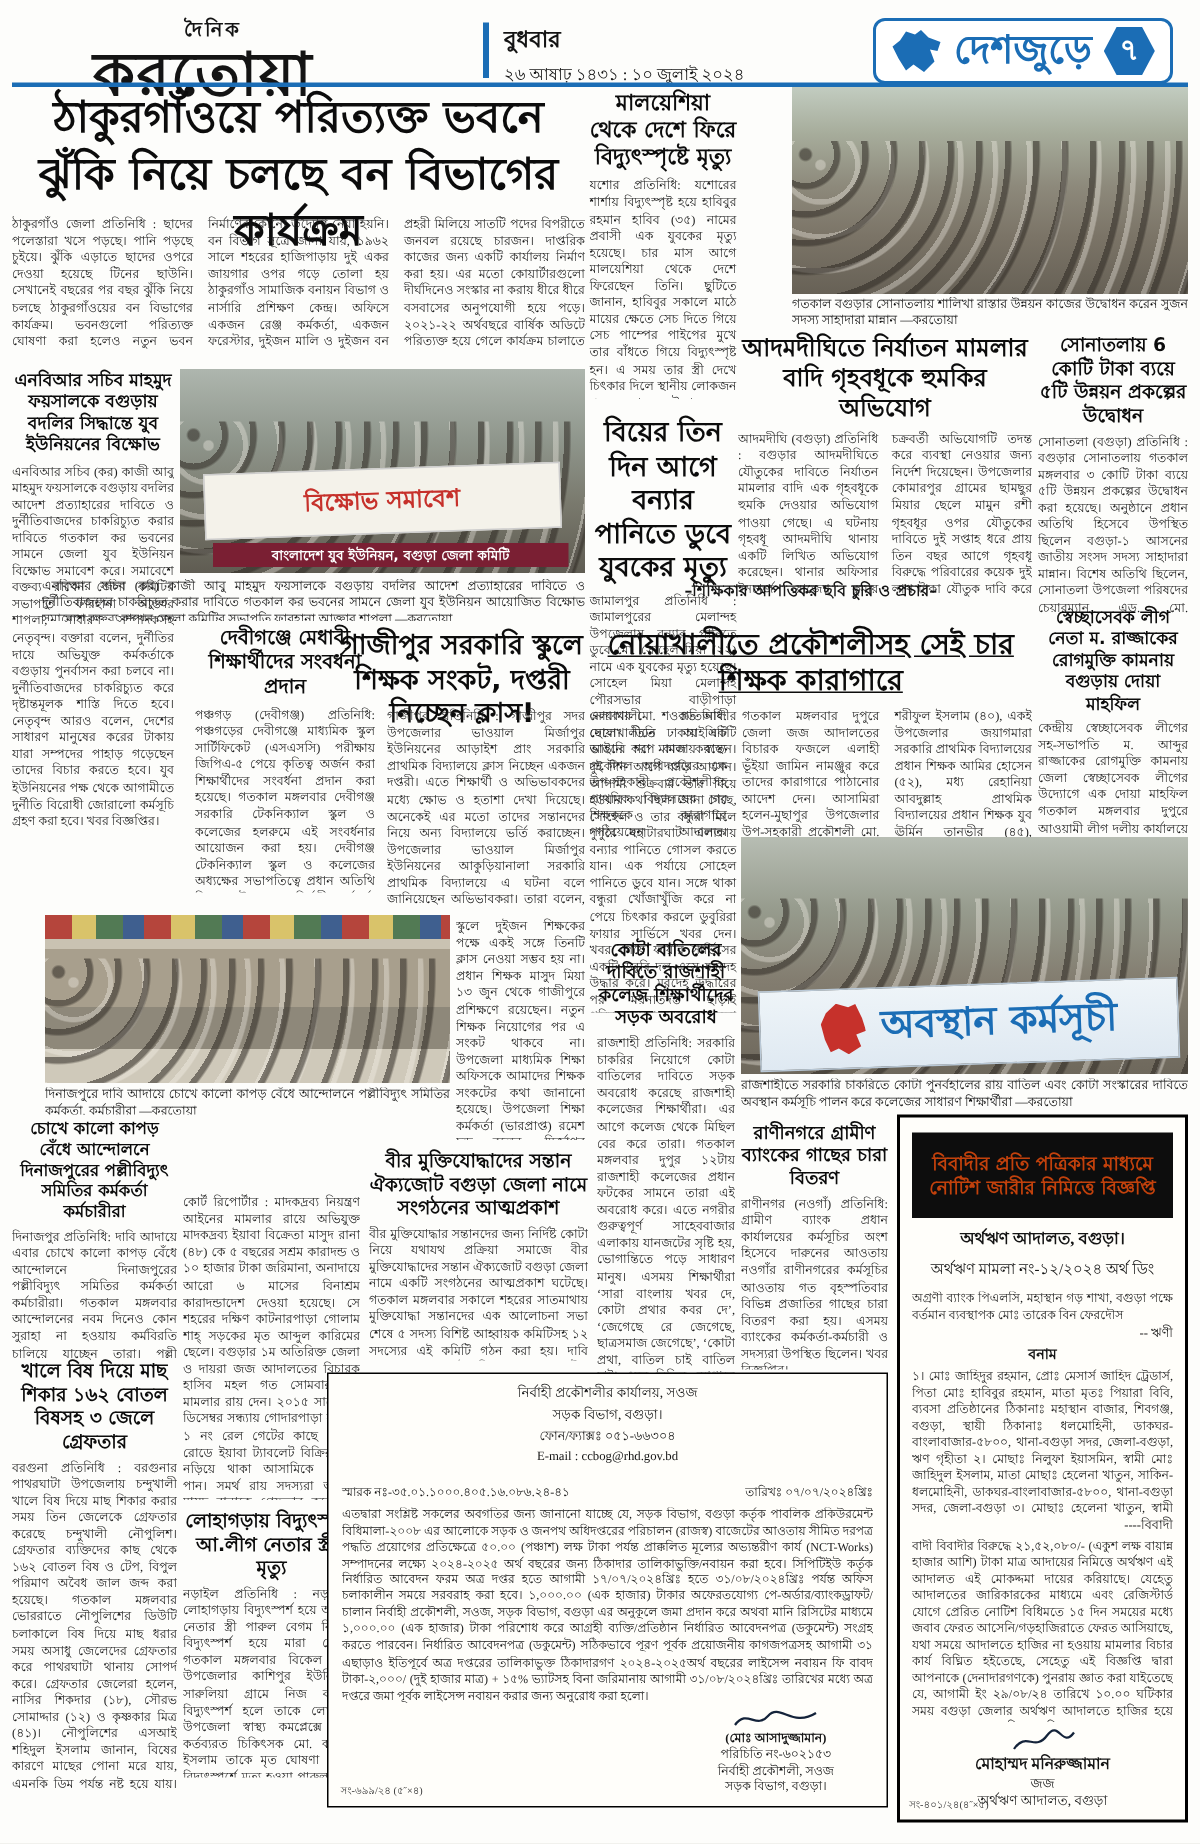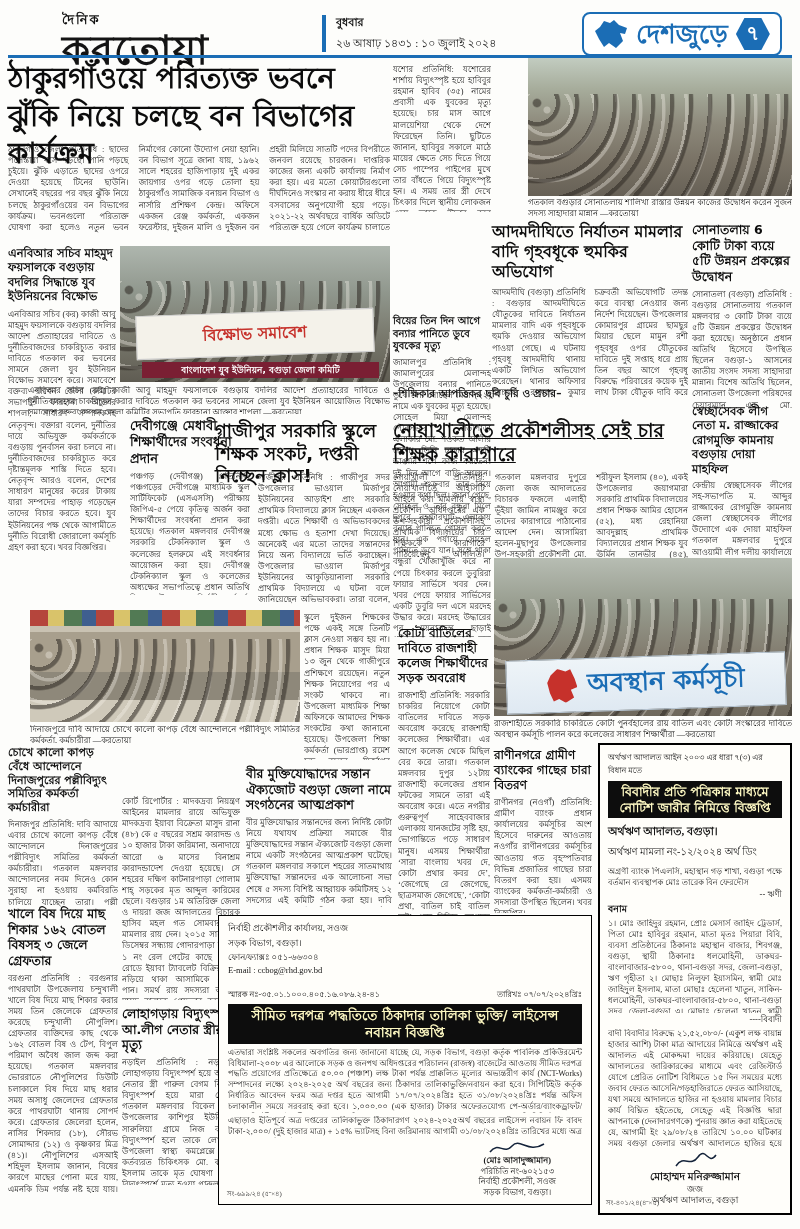--- a/index.html
+++ b/index.html
@@ -1,28 +1,28 @@
 <!DOCTYPE html>
 <html><head>
 <meta charset="utf-8">
 <style>
   html,body{margin:0;padding:0;background:#e8e8e4;}
   .page{position:relative;width:800px;height:1229px;margin:0 auto;background:#fdfdfb;
         font-family:"Liberation Serif", serif;color:#141414;overflow:hidden;}
   .abs{position:absolute;}
-  .cc{text-align:left;}
+  .cc{text-align:center;}
   .headline{font-family:"DejaVu Sans", sans-serif;font-weight:bold;line-height:1.25;color:#0c0c0c;}
   .body-text{font-size:8.3px;line-height:1.34;text-align:justify;overflow:hidden;color:#1c1c1c;}
   .caption{font-size:8.4px;line-height:1.3;text-align:justify;color:#111;overflow:hidden;}
   .cols2{column-count:2;column-gap:9px;}
   .cols3{column-count:3;column-gap:10px;}
   
   .brand-small{font-size:13px;font-weight:bold;letter-spacing:2px;font-family:"DejaVu Sans",sans-serif;}
   .brand-name{font-size:40px;font-weight:900;line-height:.95;font-family:"DejaVu Sans",sans-serif;letter-spacing:1px;}
-  .date-day{font-size:11px;font-weight:bold;font-family:"DejaVu Sans",sans-serif;}
+  .date-day{font-size:15px;font-weight:bold;font-family:"DejaVu Sans",sans-serif;}
   .date-line{font-size:11px;margin-top:2px;}
   .vbar{width:4px;background:#1b6db5;}
   .section-box{display:flex;align-items:center;gap:8px;border:2px solid #1b6db5;border-radius:8px;
                padding:3px 10px;background:#fff;}
   .section-label{color:#1b6db5;font-size:26px;font-weight:900;font-family:"DejaVu Sans",sans-serif;line-height:1;}
   .page-hex{width:34px;height:34px;background:#1b6db5;color:#fff;display:flex;align-items:center;justify-content:center;
             font-size:20px;font-weight:bold;font-family:"DejaVu Sans",sans-serif;
             clip-path:polygon(25% 3%,75% 3%,100% 50%,75% 97%,25% 97%,0 50%);}
   .blue-rule{height:3px;background:#1b6db5;}
   
@@ -41,22 +41,22 @@
   .banner-red-text{color:#c6312b;font-weight:900;font-family:"DejaVu Sans",sans-serif;}
   .banner-strip{position:absolute;background:#7a1f33;color:#fff;display:flex;align-items:center;justify-content:center;
     font-family:"DejaVu Sans",sans-serif;font-weight:bold;}
   .obosthan-banner{position:absolute;left:4%;right:2%;bottom:6px;height:52px;background:linear-gradient(180deg,#eef4f8,#dfe9f2);
     border:1px solid #b9c8d6;transform:rotate(-2deg);display:flex;align-items:center;justify-content:center;gap:10px;}
   .obosthan-text{color:#1b6db5;font-size:26px;font-weight:900;font-family:"DejaVu Sans",sans-serif;}
   .map-blob{width:30px;height:34px;background:#c6312b;clip-path:polygon(35% 0,62% 8%,78% 2%,92% 30%,100% 55%,78% 62%,88% 85%,60% 100%,38% 88%,20% 95%,8% 70%,0 40%,12% 18%);}
   .kicker{font-family:"DejaVu Sans",sans-serif;font-weight:bold;}
   
   .notice-box{border:2px solid #000;background:#fffefa;box-sizing:border-box;display:flex;flex-direction:column;overflow:hidden;}
-  .black-bar{background:#0d0d0d;color:#fef9c3;font-family:"DejaVu Sans",sans-serif;font-weight:bold;text-align:center;
-             padding:3px 4px;line-height:1.25;}
+  .black-bar{background:#0d0d0d;color:#c2410c;font-family:"DejaVu Sans",sans-serif;font-weight:bold;text-align:center;
+             padding:13px 4px;line-height:1.25;}
   .memo-row{display:flex;justify-content:space-between;font-size:8px;}
   .sig{display:flex;flex-direction:column;align-items:center;line-height:1.3;}
   .tiny{font-size:6.8px;color:#333;}
 </style>
 </head>
 <body>
 
 <div class="page">
 
   <div class="abs" style="left:62px;top:10px;width:250px;">
@@ -77,40 +77,41 @@
   </div>
   <div class="abs blue-rule" style="left:8px;top:55px;width:784px;"></div>
 
   <div class="abs headline cc" style="left:8px;top:60px;width:382px;font-size:29px;line-height:1.3;">ঠাকুরগাঁওয়ে পরিত্যক্ত ভবনে ঝুঁকি নিয়ে চলছে বন বিভাগের কার্যক্রম</div>
   <div class="abs body-text cols3" style="left:8px;top:144px;width:382px;height:98px;">ঠাকুরগাঁও জেলা প্রতিনিধি : ছাদের পলেস্তারা খসে পড়ছে। পানি পড়ছে চুইয়ে। ঝুঁকি এড়াতে ছাদের ওপরে দেওয়া হয়েছে টিনের ছাউনি। সেখানেই বছরের পর বছর ঝুঁকি নিয়ে চলছে ঠাকুরগাঁওয়ের বন বিভাগের কার্যক্রম। ভবনগুলো পরিত্যক্ত ঘোষণা করা হলেও নতুন ভবন নির্মাণের কোনো উদ্যোগ নেয়া হয়নি। বন বিভাগ সূত্রে জানা যায়, ১৯৬২ সালে শহরের হাজিপাড়ায় দুই একর জায়গার ওপর গড়ে তোলা হয় ঠাকুরগাঁও সামাজিক বনায়ন বিভাগ ও নার্সারি প্রশিক্ষণ কেন্দ্র। অফিসে একজন রেঞ্জ কর্মকর্তা, একজন ফরেস্টার, দুইজন মালি ও দুইজন বন প্রহরী মিলিয়ে সাতটি পদের বিপরীতে জনবল রয়েছে চারজন। দাপ্তরিক কাজের জন্য একটি কার্যালয় নির্মাণ করা হয়। এর মতো কোয়ার্টারগুলো দীর্ঘদিনেও সংস্কার না করায় ধীরে ধীরে বসবাসের অনুপযোগী হয়ে পড়ে। ২০২১-২২ অর্থবছরে বার্ষিক অডিটে পরিত্যক্ত হয়ে গেলে কার্যক্রম চালাতে সমস্যায় পড়েন কর্মকর্তা-কর্মচারীরা। লতা-গুল্মে ভরে গেছে পুরো এলাকা। এ অবস্থায় নতুন করে ভবন নির্মাণের প্রয়োজন দেখা দিয়েছে। ঠাকুরগাঁও বন বিভাগের জেলা কর্মকর্তা তাসলিমা খাতুন বলেন, নতুন করে ভবন নির্মাণের জন্য আমরা ঊর্ধ্বতন কর্তৃপক্ষকে জানিয়েছি।</div>
 
   <div class="abs photo ph-grad1 crowd" style="left:528px;top:58px;width:264px;height:138px;"></div>
   <div class="abs caption" style="left:528px;top:198px;width:264px;height:24px;">গতকাল বগুড়ার সোনাতলায় শালিখা রাস্তার উন্নয়ন কাজের উদ্বোধন করেন সুজন সদস্য সাহাদারা মান্নান —করতোয়া</div>
 
   <div class="abs" style="left:393px;top:60px;width:98px;">
+    <div class="headline cc" style="font-size:14.5px;">মালয়েশিয়া থেকে দেশে ফিরে বিদ্যুৎস্পৃষ্টে মৃত্যু</div>
     <div class="body-text" style="height:148px;margin-top:4px;">যশোর প্রতিনিধি: যশোরের শার্শায় বিদ্যুৎস্পৃষ্ট হয়ে হাবিবুর রহমান হাবিব (৩৫) নামের প্রবাসী এক যুবকের মৃত্যু হয়েছে। চার মাস আগে মালয়েশিয়া থেকে দেশে ফিরেছেন তিনি। ছুটিতে জানান, হাবিবুর সকালে মাঠে মায়ের ক্ষেতে সেচ দিতে গিয়ে সেচ পাম্পের পাইপের মুখে তার বাঁধতে গিয়ে বিদ্যুৎস্পৃষ্ট হন। এ সময় তার স্ত্রী দেখে চিৎকার দিলে স্থানীয় লোকজন এসে তাকে উদ্ধার করে উপজেলা স্বাস্থ্য কমপ্লেক্সে নিয়ে গেলে সেখানে কর্তব্যরত চিকিৎসক তাকে মৃত ঘোষণা করেন।</div>
   </div>
 
   <div class="abs" style="left:492px;top:222px;width:196px;">
     <div class="headline cc" style="font-size:16px;">আদমদীঘিতে নির্যাতন মামলার বাদি গৃহবধূকে হুমকির অভিযোগ</div>
     <div class="body-text cols2" style="height:118px;margin-top:5px;">আদমদীঘি (বগুড়া) প্রতিনিধি : বগুড়ার আদমদীঘিতে যৌতুকের দাবিতে নির্যাতন মামলার বাদি এক গৃহবধূকে হুমকি দেওয়ার অভিযোগ পাওয়া গেছে। এ ঘটনায় গৃহবধূ আদমদীঘি থানায় একটি লিখিত অভিযোগ করেছেন। থানার অফিসার ইনচার্জ রাজেশ কুমার চক্রবর্তী অভিযোগটি তদন্ত করে ব্যবস্থা নেওয়ার জন্য নির্দেশ দিয়েছেন। উপজেলার কোমারপুর গ্রামের ছামছুর মিয়ার ছেলে মামুন রশী গৃহবধূর ওপর যৌতুকের দাবিতে দুই সপ্তাহ ধরে প্রায় তিন বছর আগে গৃহবধূ বিরুদ্ধে পরিবারের কয়েক দুই লাখ টাকা যৌতুক দাবি করে স্বামী ও পরিবারের সদস্যরা তাকে মারধর ও মানসিক নির্যাতন করে আসছিল। এরই জের ধরে গত ৬ মে সকালে বিজিবিকে যৌতুকের জন্য মারধর করে অটুরে রেখে মারধর করা হয়। ৪ ঘটনায় মামলার পর উক্ত আসামিরা জামিনে এসে বাদিকে হুমকি দিচ্ছে বলে অভিযোগে উল্লেখ করা হয়।</div>
   </div>
 
   <div class="abs" style="left:692px;top:222px;width:100px;">
     <div class="headline cc" style="font-size:12.5px;">সোনাতলায় 6 কোটি টাকা ব্যয়ে ৫টি উন্নয়ন প্রকল্পের উদ্বোধন</div>
     <div class="body-text" style="height:122px;margin-top:4px;">সোনাতলা (বগুড়া) প্রতিনিধি : বগুড়ার সোনাতলায় গতকাল মঙ্গলবার ৩ কোটি টাকা ব্যয়ে ৫টি উন্নয়ন প্রকল্পের উদ্বোধন করা হয়েছে। অনুষ্ঠানে প্রধান অতিথি হিসেবে উপস্থিত ছিলেন বগুড়া-১ আসনের জাতীয় সংসদ সদস্য সাহাদারা মান্নান। বিশেষ অতিথি ছিলেন, সোনাতলা উপজেলা পরিষদের চেয়ারম্যান এড. মো. মিনহাদুজ্জামান লীটন। অন্যান্যের মধ্যে উপস্থিত ছিলেন উপজেলা প্রকৌশলী মাহবুবুল হক, ভাইস চেয়ারম্যান বিনা হাসান খান টিটো, মহিলা ভাইস চেয়ারম্যান পূলিয়া আক্তার কনা প্রমুখ। এমপি সাহাদারা মান্নান সোনাতলার পাকুল্লা পশ্চিম পাড়া, বালুয়া ইউনিয়নের নাইনপুর ও হারিয়াকান্দিতে ব্রিজের ভিত্তিপ্রস্তর স্থাপন করেন।</div>
   </div>
 
   <div class="abs" style="left:692px;top:404px;width:100px;">
     <div class="headline cc" style="font-size:11.5px;">স্বেচ্ছাসেবক লীগ নেতা ম. রাজ্জাকের রোগমুক্তি কামনায় বগুড়ায় দোয়া মাহফিল</div>
     <div class="body-text" style="height:88px;margin-top:4px;">কেন্দ্রীয় স্বেচ্ছাসেবক লীগের সহ-সভাপতি ম. আব্দুর রাজ্জাকের রোগমুক্তি কামনায় জেলা স্বেচ্ছাসেবক লীগের উদ্যোগে এক দোয়া মাহফিল গতকাল মঙ্গলবার দুপুরে আওয়ামী লীগ দলীয় কার্যালয়ে অনুষ্ঠিত হয়। দোয়া মাহফিলে উপস্থিত ছিলেন জেলা স্বেচ্ছাসেবক লীগের সভাপতি ভিপি সাজেদুর রহমান সাহীন, সাধারণ সম্পাদক জুলফিকার রহমান শান্ত, সহ-সভাপতি মনিরুজ্জামান মনির, গোলাম হোসেন, রতন, আমিন বাবু, মেহেদয় আলী নিবিড়, নইনুর রাজ্জাক তিতাস, শরিফুল বারী নান্টু, বিমি শেখ, গ্লষ্টার রহমান মামুন, আনোয়ারুল হক নয়ন প্রমুখ। খবর বিজ্ঞপ্তির।</div>
   </div>
 
   <div class="abs" style="left:393px;top:278px;width:98px;">
-    <div class="headline cc" style="font-size:10px;margin-top:37px;">বিয়ের তিন দিন আগে বন্যার পানিতে ডুবে যুবকের মৃত্যু</div>
+    <div class="headline cc" style="font-size:18px;">বিয়ের তিন দিন আগে বন্যার পানিতে ডুবে যুবকের মৃত্যু</div>
     <div class="body-text" style="height:280px;margin-top:4px;">জামালপুর প্রতিনিধি : জামালপুরের মেলান্দহ উপজেলায় বন্যার পানিতে ডুবে মো. সোহেল মিয়া (২২) নামে এক যুবকের মৃত্যু হয়েছে। সোহেল মিয়া মেলান্দহ পৌরসভার বাড়ীপাড়া এলাকার মো. শওকত আলীর ছেলে। তিনি ঢাকায় একটি ভাঙারি শপে কাজ করতেন। দুই দিন আগে বাড়ি আসেন। আগামী শুক্রবার তার বিয়ে হওয়ার কথা ছিল। জানা গেছে, সোহেল ও তার বন্ধুরা মিলে দুপুরে নহাটারঘাট এলাকায় বন্যার পানিতে গোসল করতে যান। এক পর্যায়ে সোহেল পানিতে ডুবে যান। সঙ্গে থাকা বন্ধুরা খোঁজাখুঁজি করে না পেয়ে চিৎকার করলে ডুবুরিরা ফায়ার সার্ভিসে খবর দেন। খবর পেয়ে ফায়ার সার্ভিসের একটি ডুবুরি দল এসে মরদেহ উদ্ধার করে। মরদেহ উদ্ধারের পর ময়নাতদন্ত ছাড়াই পরিবারের কাছে হস্তান্তর করা হয়। মেলান্দহ থানা পুলিশের ভারপ্রাপ্ত কর্মকর্তা মো. রাজু আহম্মেদ বলেন, এ ঘটনায় অপমৃত্যুর মামলা নিতে পরিবারের কাছে মরদেহ হস্তান্তর করা হয়েছে।</div>
   </div>
 
   <div class="abs" style="left:393px;top:386px;width:295px;">
     <div class="kicker cc" style="font-size:10.5px;">–শিক্ষিকার আপত্তিকর ছবি চুরি ও প্রচার–</div>
     <div class="headline cc" style="font-size:19px;margin-top:16px;text-decoration:underline;">নোয়াখালীতে প্রকৌশলীসহ সেই চার শিক্ষক কারাগারে</div>
     <div class="body-text cols3" style="height:94px;margin-top:5px;">নোয়াখালী প্রতিনিধি: নোয়াখালীতে আইসিটি আইনে করা মামলায় স্বাস্থ্য প্রকৌশল অধিদপ্তরের এক উপ-সহকারী প্রকৌশলীসহ প্রাথমিক বিদ্যালয়ের চার শিক্ষককে কারাগারে পাঠিয়েছেন আদালত। গতকাল মঙ্গলবার দুপুরে জেলা জজ আদালতের বিচারক ফজলে এলাহী ভূঁইয়া জামিন নামঞ্জুর করে তাদের কারাগারে পাঠানোর আদেশ দেন। আসামিরা হলেন-মুছাপুর উপজেলার উপ-সহকারী প্রকৌশলী মো. শরীফুল ইসলাম (৪০), একই উপজেলার জয়াগমারা সরকারি প্রাথমিক বিদ্যালয়ের প্রধান শিক্ষক আমির হোসেন (৫২), মধ্য রেহানিয়া আবদুল্লাহ প্রাথমিক বিদ্যালয়ের প্রধান শিক্ষক যুব ঊর্মিন তানভীর (৪৫), মাষ্টারপাড়া প্রাথমিক বিদ্যালয়ের সহকারী শিক্ষক বিল্লাহ তারা বেগম (৩৫) ও হাসনা বেগম (৩৬) (সাময়িক বরখাস্ত)। এরমধ্যে প্রকৌশলী শরীফুল ইসলাম ও তারা বেগম স্বামী-স্ত্রী। আসামিদের সহযোগিতায় শিক্ষিকার একান্ত ব্যক্তিগত আপত্তিকর ছবি চুরি করে এক শিক্ষক প্রচার করেছেন। মামলার পর উক্ত আসামিদের জামিন শেষে মঞ্জুরকৃত জামিন নামঞ্জুর করে তাদের কারাগারে পাঠানোর নির্দেশ দেন আদালত।</div>
   </div>
 
   <div class="abs photo ph-grad2 crowd" style="left:494px;top:558px;width:298px;height:158px;">
@@ -182,37 +183,35 @@
 
   <div class="abs notice-box" style="left:218px;top:915px;width:374px;height:290px;border-width:1.5px;padding:5px 9px;">
     <div class="cc" style="font-size:9px;">নির্বাহী প্রকৌশলীর কার্যালয়, সওজ</div>
     <div class="cc" style="font-size:9px;">সড়ক বিভাগ, বগুড়া।</div>
     <div class="cc" style="font-size:8.5px;">ফোন/ফ্যাক্সঃ ০৫১-৬৬৩০৪</div>
     <div class="cc" style="font-size:8.5px;font-family:Liberation Serif, serif;">E-mail : ccbog@rhd.gov.bd</div>
     <div class="memo-row" style="margin-top:13px;">
       <span>স্মারক নঃ-৩৫.০১.১০০০.৪০৫.১৬.০৮৬.২৪-৪১</span>
       <span>তারিখঃ ০৭/০৭/২০২৪খ্রিঃ</span>
     </div>
-    <div class="black-bar" style="font-size:13.5px;margin-top:3px;">সীমিত দরপত্র পদ্ধতিতে ঠিকাদার তালিকা ভুক্তি/ লাইসেন্স নবায়ন বিজ্ঞপ্তি</div>
     <div class="body-text" style="font-size:8.1px;height:96px;margin-top:4px;">এতদ্বারা সংশ্লিষ্ট সকলের অবগতির জন্য জানানো যাচ্ছে যে, সড়ক বিভাগ, বগুড়া কর্তৃক পাবলিক প্রকিউরমেন্ট বিধিমালা-২০০৮ এর আলোকে সড়ক ও জনপথ অধিদপ্তরের পরিচালন (রাজস্ব) বাজেটের আওতায় সীমিত দরপত্র পদ্ধতি প্রয়োগের প্রতিক্ষেত্রে ৫০.০০ (পঞ্চাশ) লক্ষ টাকা পর্যন্ত প্রাক্কলিত মূল্যের অভ্যন্তরীণ কার্য (NCT-Works) সম্পাদনের লক্ষ্যে ২০২৪-২০২৫ অর্থ বছরের জন্য ঠিকাদার তালিকাভুক্তি/নবায়ন করা হবে। সিপিটিইউ কর্তৃক নির্ধারিত আবেদন ফরম অত্র দপ্তর হতে আগামী ১৭/০৭/২০২৪খ্রিঃ হতে ৩১/০৮/২০২৪খ্রিঃ পর্যন্ত অফিস চলাকালীন সময়ে সরবরাহ করা হবে। ১,০০০.০০ (এক হাজার) টাকার অফেরতযোগ্য পে-অর্ডার/ব্যাংকড্রাফট/চালান নির্বাহী প্রকৌশলী, সওজ, সড়ক বিভাগ, বগুড়া এর অনুকূলে জমা প্রদান করে অথবা মানি রিসিটের মাধ্যমে ১,০০০.০০ (এক হাজার) টাকা পরিশোধ করে আগ্রহী ব্যক্তি/প্রতিষ্ঠান নির্ধারিত আবেদনপত্র (ডকুমেন্ট) সংগ্রহ করতে পারবেন। নির্ধারিত আবেদনপত্র (ডকুমেন্ট) সঠিকভাবে পূরণ পূর্বক প্রয়োজনীয় কাগজপত্রসহ আগামী ৩১ আগস্ট, ২০২৪খ্রিঃ তারিখ বিকাল ৫.০০ ঘটিকার মধ্যে অত্র দপ্তরে জমা প্রদান করতে হবে। সীমিত দরপত্র পদ্ধতি প্রয়োগের ক্ষেত্রে পাবলিক প্রকিউরমেন্ট বিধিমালা-২০০৮ এর বিধি ৬৩ অনুসরণযোগ্য এবং এ তালিকাভুক্তিকরণ দরপত্র আহবান/ কাজ প্রদানের নিশ্চয়তা বিধান করে না।</div>
     <div class="body-text" style="font-size:8.1px;height:32px;margin-top:3px;">এছাড়াও ইতিপূর্বে অত্র দপ্তরের তালিকাভুক্ত ঠিকাদারগণ ২০২৪-২০২৫অর্থ বছরের লাইসেন্স নবায়ন ফি বাবদ টাকা-২,০০০/ (দুই হাজার মাত্র) + ১৫% ভ্যাটসহ বিনা জরিমানায় আগামী ৩১/০৮/২০২৪খ্রিঃ তারিখের মধ্যে অত্র দপ্তরে জমা পূর্বক লাইসেন্স নবায়ন করার জন্য অনুরোধ করা হলো।</div>
     <div class="sig" style="align-self:flex-end;margin-right:26px;margin-top:2px;font-size:8.3px;">
       <svg width="58" height="16" viewBox="0 0 58 16">
         <path d="M2 12 C10 1, 16 15, 24 6 S 40 14, 56 4" stroke="#14233a" fill="none" stroke-width="1.5"></path>
       </svg>
       <span style="font-weight:bold;">(মোঃ আসাদুজ্জামান)</span>
       <span>পরিচিতি নং-৬০২১৫৩</span>
       <span>নির্বাহী প্রকৌশলী, সওজ</span>
       <span>সড়ক বিভাগ, বগুড়া।</span>
     </div>
     <div class="tiny" style="position:absolute;left:8px;bottom:4px;">সং-৬৯৯/২৪ (৫˝×৪)</div>
   </div>
 
   <div class="abs notice-box" style="left:598px;top:743px;width:194px;height:472px;padding:6px 8px;">
-    <div class="cc" style="font-size:8px;">অর্থঋণ আদালত আইন ২০০৩ এর ধারা ৭(৩) এর বিধান মতে</div>
     <div class="black-bar" style="font-size:12.5px;margin-top:4px;">বিবাদীর প্রতি পত্রিকার মাধ্যমে নোটিশ জারীর নিমিত্তে বিজ্ঞপ্তি</div>
     <div class="cc" style="font-size:11px;font-weight:bold;margin-top:5px;">অর্থঋণ আদালত, বগুড়া।</div>
     <div class="cc" style="font-size:10px;margin-top:2px;">অর্থঋণ মামলা নং-১২/২০২৪ অর্থ ডিং</div>
     <div class="body-text" style="font-size:8.2px;height:26px;margin-top:6px;">অগ্রণী ব্যাংক পিএলসি, মহাস্থান গড় শাখা, বগুড়া পক্ষে বর্তমান ব্যবস্থাপক মোঃ তারেক বিন ফেরদৌস</div>
     <div style="text-align:right;font-size:8.5px;">-- ঋণী</div>
     <div class="cc" style="font-size:9.5px;font-weight:bold;">বনাম</div>
     <div class="body-text" style="font-size:8.2px;height:118px;margin-top:2px;">১। মোঃ জাহিদুর রহমান, প্রোঃ মেসার্স জাহিদ ট্রেডার্স, পিতা মোঃ হাবিবুর রহমান, মাতা মৃতঃ পিয়ারা বিবি, ব্যবসা প্রতিষ্ঠানের ঠিকানাঃ মহাস্থান বাজার, শিবগঞ্জ, বগুড়া, স্থায়ী ঠিকানাঃ ধলমোহিনী, ডাকঘর-বাংলাবাজার-৫৮০০, থানা-বগুড়া সদর, জেলা-বগুড়া, ঋণ গৃহীতা ২। মোছাঃ নিলুফা ইয়াসমিন, স্বামী মোঃ জাহিদুল ইসলাম, মাতা মোছাঃ হেলেনা খাতুন, সাকিন-ধলমোহিনী, ডাকঘর-বাংলাবাজার-৫৮০০, থানা-বগুড়া সদর, জেলা-বগুড়া ৩। মোছাঃ হেলেনা খাতুন, স্বামী মোঃ মকবুল হোসেন, মাতা মোছাঃ রাবিনা খাতুন, সাকিন-নন্দিনডাঙ্গা, ডাকঘর-শেকেরকোলা-৫৮০১, থানা-বগুড়া সদর, জেলা-বগুড়া। (জামিনদাতা)</div>
     <div style="text-align:right;font-size:8.5px;">----বিবাদী</div>
     <div class="body-text" style="font-size:8.2px;height:150px;margin-top:2px;">বাদী বিবাদীর বিরুদ্ধে ২১,৫২,০৮০/- (একুশ লক্ষ বায়ান্ন হাজার আশি) টাকা মাত্র আদায়ের নিমিত্তে অর্থঋণ এই আদালত এই মোকদ্দমা দায়ের করিয়াছে। যেহেতু আদালতের জারিকারকের মাধ্যমে এবং রেজিস্টার্ড যোগে প্রেরিত নোটিশ বিধিমতে ১৫ দিন সময়ের মধ্যে জবাব ফেরত আসেনি/গড়হাজিরাতে ফেরত আসিয়াছে, যথা সময়ে আদালতে হাজির না হওয়ায় মামলার বিচার কার্য বিঘ্নিত হইতেছে, সেহেতু এই বিজ্ঞপ্তি দ্বারা আপনাকে (দেনাদারগণকে) পুনরায় জ্ঞাত করা যাইতেছে যে, আগামী ইং ২৯/০৮/২৪ তারিখে ১০.০০ ঘটিকার সময় বগুড়া জেলার অর্থঋণ আদালতে হাজির হয়ে মামলার জবাব দাখিল করিবেন। অন্যথায় ২০০৩ সালের অর্থঋণ আদালত আইন এর বিধান মোতাবেক উপরোক্ত মামলাটি একতরফা সূত্রে নিষ্পত্তি করা হইবে।</div>
     <div class="sig" style="align-self:center;margin-top:4px;font-size:9px;">

